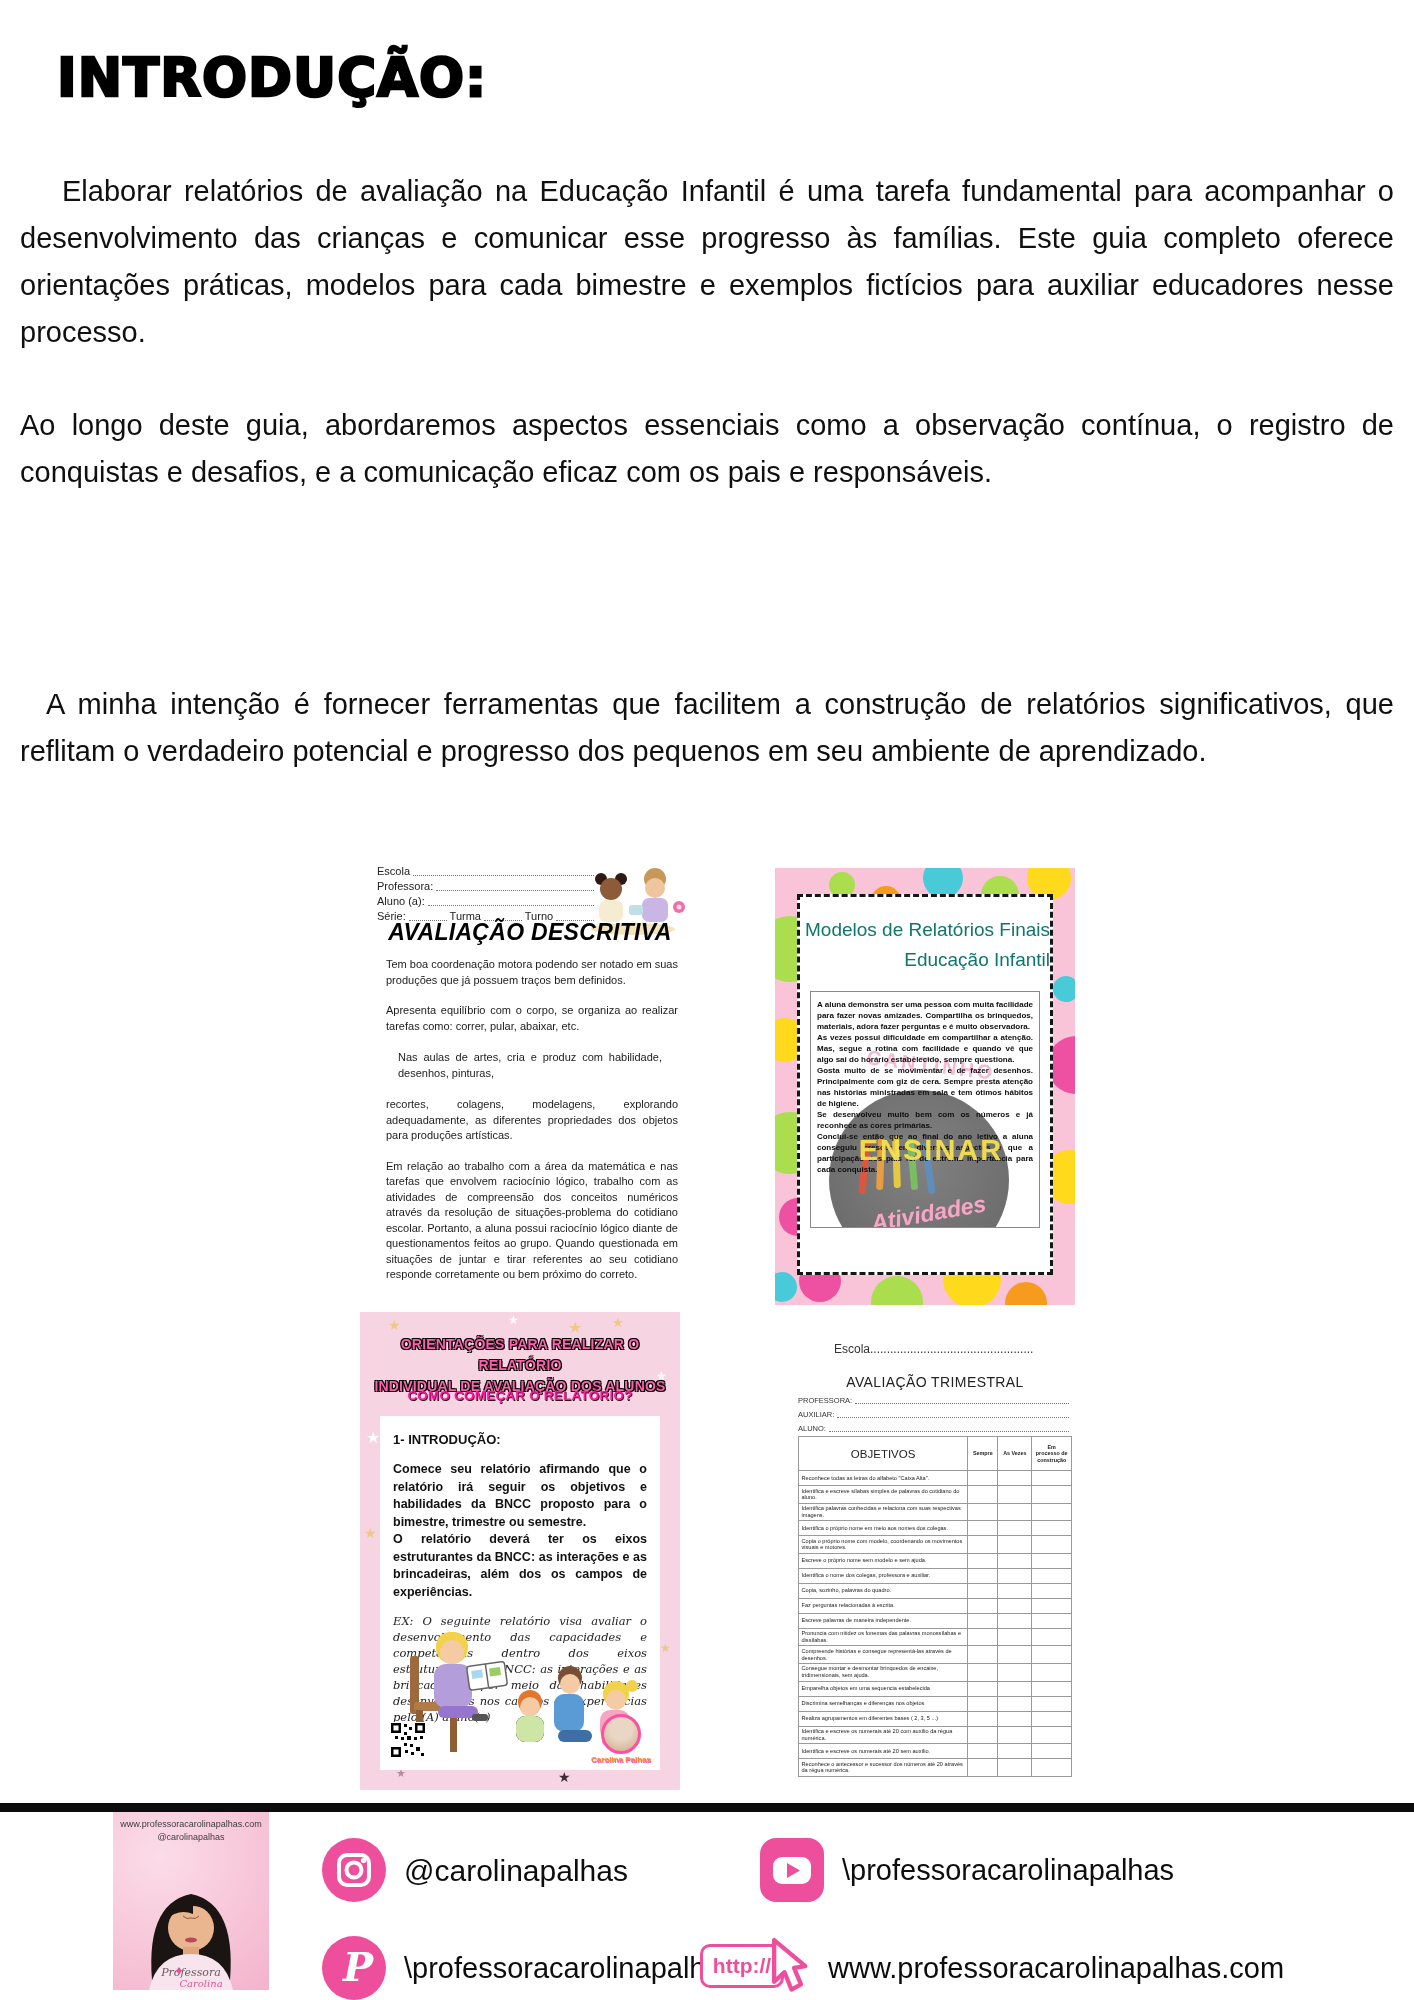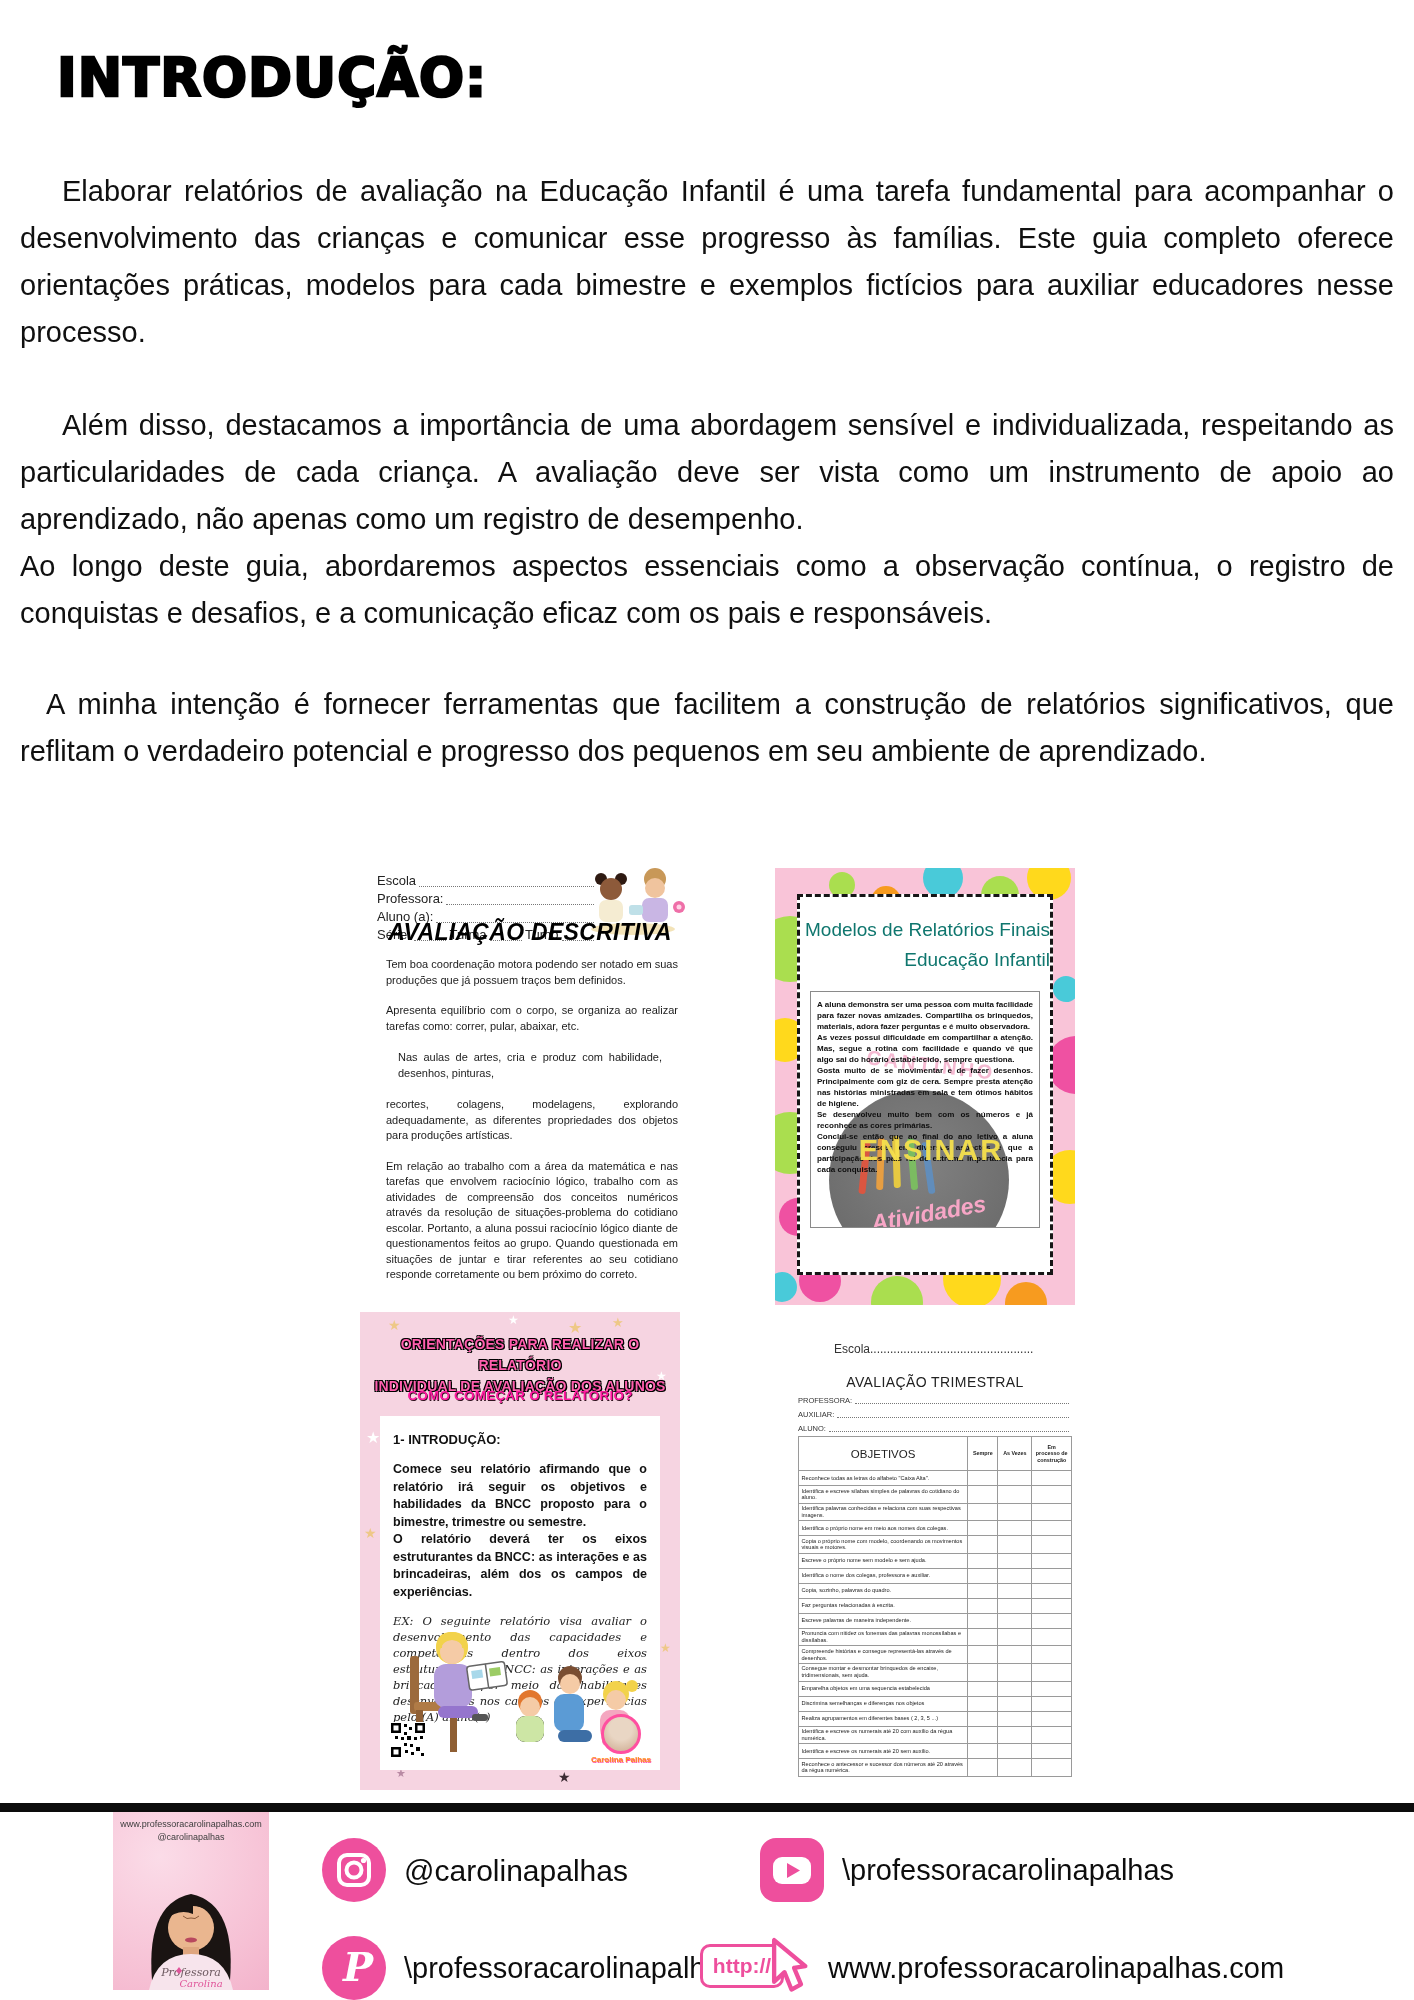--- a/index.html
+++ b/index.html
@@ -11,21 +11,21 @@
       font-family:"DejaVu Sans",sans-serif;letter-spacing:1px;color:#000;
       -webkit-text-stroke:2.5px #000;}
   .body-block{position:absolute;left:20px;width:1374px;font-size:29px;line-height:47px;
       text-align:justify;color:#101010;}
   .body-block p{margin:0;}
   .ind40{text-indent:42px;}
   .ind25{text-indent:26px;}
 
   
   .doc1{position:absolute;left:365px;top:865px;width:330px;height:437px;background:#fff;}
-  .doc1-header{position:absolute;left:12px;top:8px;width:220px;font-size:13px;color:#222;}
+  .doc1-header{position:absolute;left:12px;top:0;width:220px;font-size:11px;color:#222;}
   .hline{display:flex;align-items:flex-end;margin-bottom:3px;}
   .hline .fill{flex:1;border-bottom:1px dotted #777;margin:0 3px 1px 3px;height:6px;}
   .doc1-kids{position:absolute;right:6px;top:2px;}
   .doc1-title{position:absolute;top:54px;left:0;width:100%;text-align:center;font-size:23px;
       font-weight:bold;font-style:italic;letter-spacing:0.3px;color:#000;}
   .doc1-body{position:absolute;top:92px;left:17px;right:17px;font-size:11px;line-height:15.5px;
       text-align:justify;color:#1c1c1c;}
   .doc1-body p{margin:0 0 15px 4px;}
   .doc1-body p.tight{margin:16px;}
 
@@ -102,21 +102,20 @@
 <body>
 
 <div id="page">
 
   <div class="page-title">INTRODUÇÃO:</div>
 
   <div class="body-block" style="top:168px;">
     <p class="ind40">Elaborar relatórios de avaliação na Educação Infantil é uma tarefa fundamental para acompanhar o desenvolvimento das crianças e comunicar esse progresso às famílias. Este guia completo oferece orientações práticas, modelos para cada bimestre e exemplos fictícios para auxiliar educadores nesse processo.</p>
   </div>
   <div class="body-block" style="top:402px;">
-    <p class="ind40">Além disso, destacamos a importância de uma abordagem sensível e individualizada, respeitando as particularidades de cada criança. A avaliação deve ser vista como um instrumento de apoio ao aprendizado, não apenas como um registro de desempenho.</p>
     <p>Ao longo deste guia, abordaremos aspectos essenciais como a observação contínua, o registro de conquistas e desafios, e a comunicação eficaz com os pais e responsáveis.</p>
   </div>
   <div class="body-block" style="top:681px;">
     <p class="ind25">A minha intenção é fornecer ferramentas que facilitem a construção de relatórios significativos, que reflitam o verdadeiro potencial e progresso dos pequenos em seu ambiente de aprendizado.</p>
   </div>
 
   <div class="doc1">
     <div class="doc1-header">
       <div class="hline">
         <span>Escola</span>

